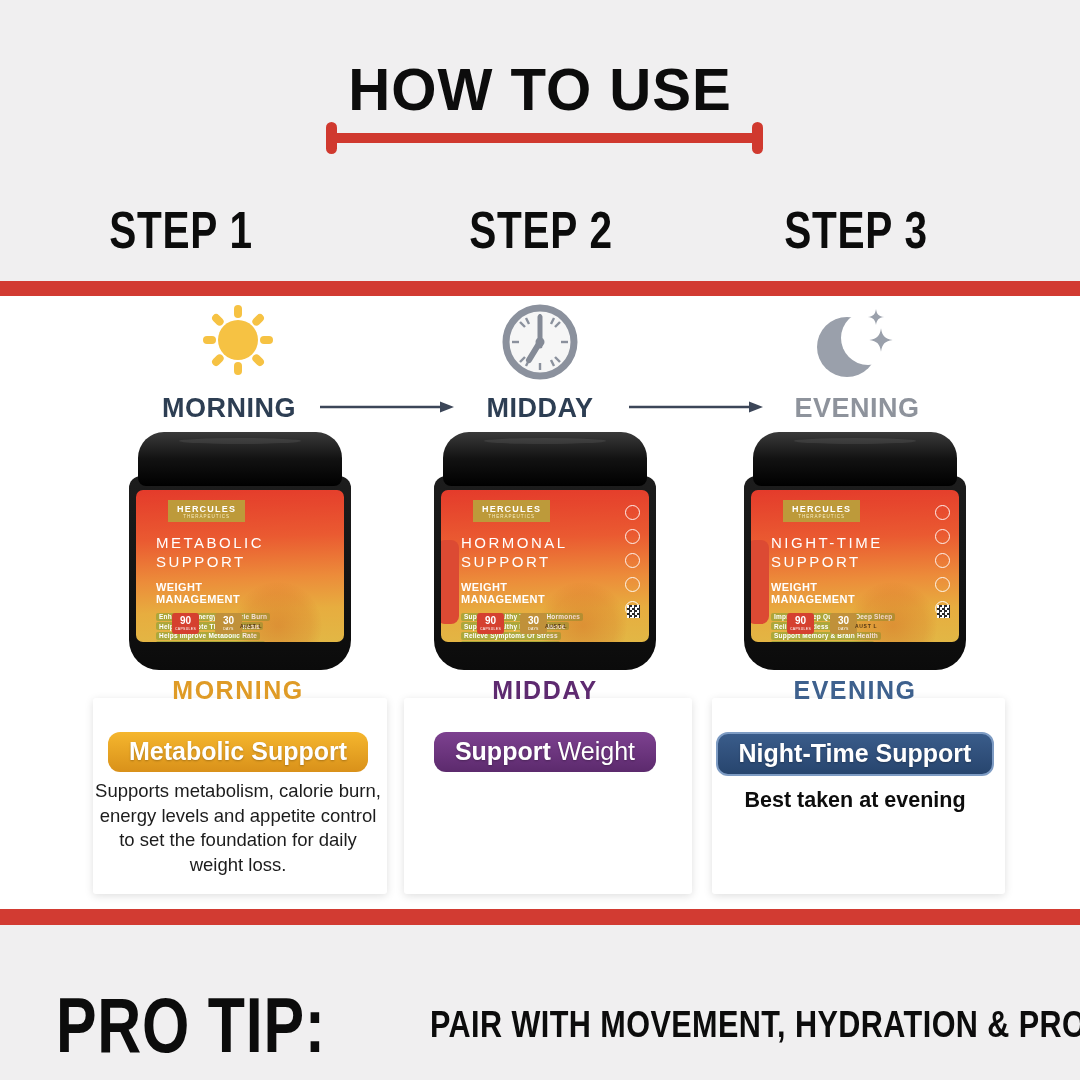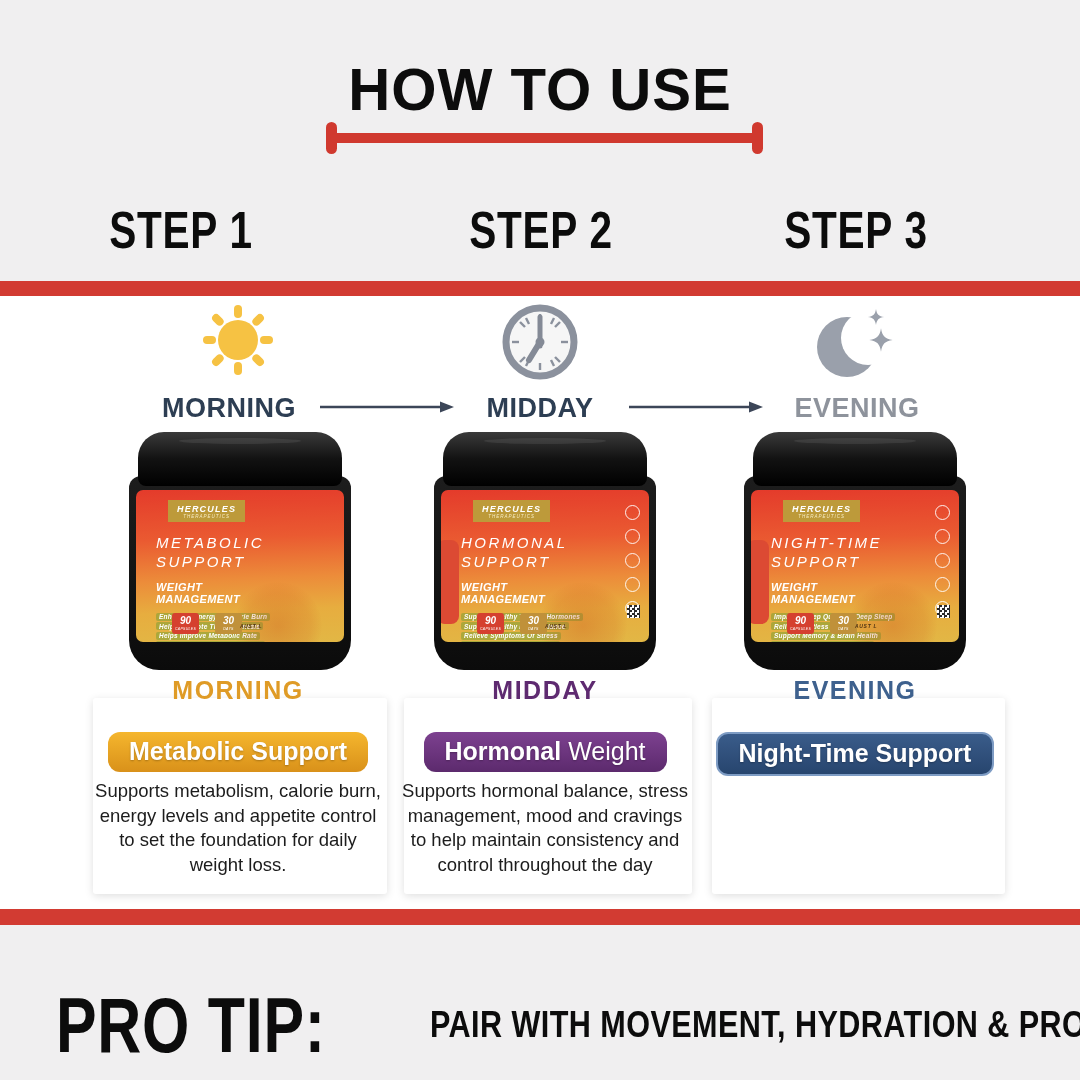--- a/index.html
+++ b/index.html
@@ -31,21 +31,21 @@
   .clock { position:absolute; left:500px; top:302px; }
   .moon { position:absolute; left:813px; top:300px; }
   .tlabel { position:absolute; top:393px; transform:translateX(-50%); font-size:27px; font-weight:bold; letter-spacing:0.5px; white-space:nowrap; }
   .tlabel.c1 { left:229px; color:#2d3e53; }
   .tlabel.c2 { left:540px; color:#2d3e53; }
   .tlabel.c3 { left:857px; color:#8e939c; }
   .arrow { position:absolute; top:400px; }
   .arrow.a1 { left:318px; } .arrow.a2 { left:627px; }
 
   
-  .jar { position:absolute; top:432px; width:222px; height:296px;font-style:italic; }
+  .jar { position:absolute; top:432px; width:222px; height:296px; }
   .jar.j1 { left:129px; } .jar.j2 { left:434px; } .jar.j3 { left:744px; }
   .jar .shadow { position:absolute; bottom:-5px; left:11%; width:78%; height:10px;
                  background:radial-gradient(ellipse, rgba(0,0,0,0.18), transparent 70%); }
   .jar .lid { position:absolute; top:0; left:9px; right:9px; height:54px;
               background:linear-gradient(180deg,#3a3a3a 0%,#121212 50%,#000 100%);
               border-radius:26px 26px 8px 8px; }
   .jar .lid::after { content:""; position:absolute; top:6px; left:20%; right:20%; height:6px;
               border-radius:50%; background:rgba(255,255,255,0.08); }
   .jar .body { position:absolute; top:44px; left:0; right:0; height:194px;
                background:linear-gradient(180deg,#1d1d1d,#0b0b0b);
@@ -297,26 +297,26 @@
   <div class="card c2"></div>
   <div class="card c3"></div>
 
   <div class="colcontent c1">
     <div class="timelabel c1">MORNING</div><br>
     <div class="pill c1"><b>Metabolic Support</b><span></span></div>
     <div class="desc">Supports metabolism, calorie burn, energy levels and appetite control to set the foundation for daily weight loss.</div>
   </div>
   <div class="colcontent c2">
     <div class="timelabel c2">MIDDAY</div><br>
-    <div class="pill c2"><b>Hormonal</b><span> Weight</span></div>
-    <div class="desc">Supports hormonal balance, stress management, mood and cravings to help maintain consistency and control throughout the day</div>
+    <div class="pill c2"><b>Support</b><span> Weight</span></div>
   </div>
   <div class="colcontent c3">
     <div class="timelabel c3">EVENING</div><br>
     <div class="pill c3"><b>Night-Time Support</b><span></span></div>
+    <div class="best">Best taken at evening</div>
   </div>
 
   <div class="redbar bottom"></div>
 
   <div class="footer">
     <span class="protip">PRO TIP:</span>
     <span class="tiptext">PAIR WITH MOVEMENT, HYDRATION &amp; PROTEIN</span>
   </div>
 
 </div>

